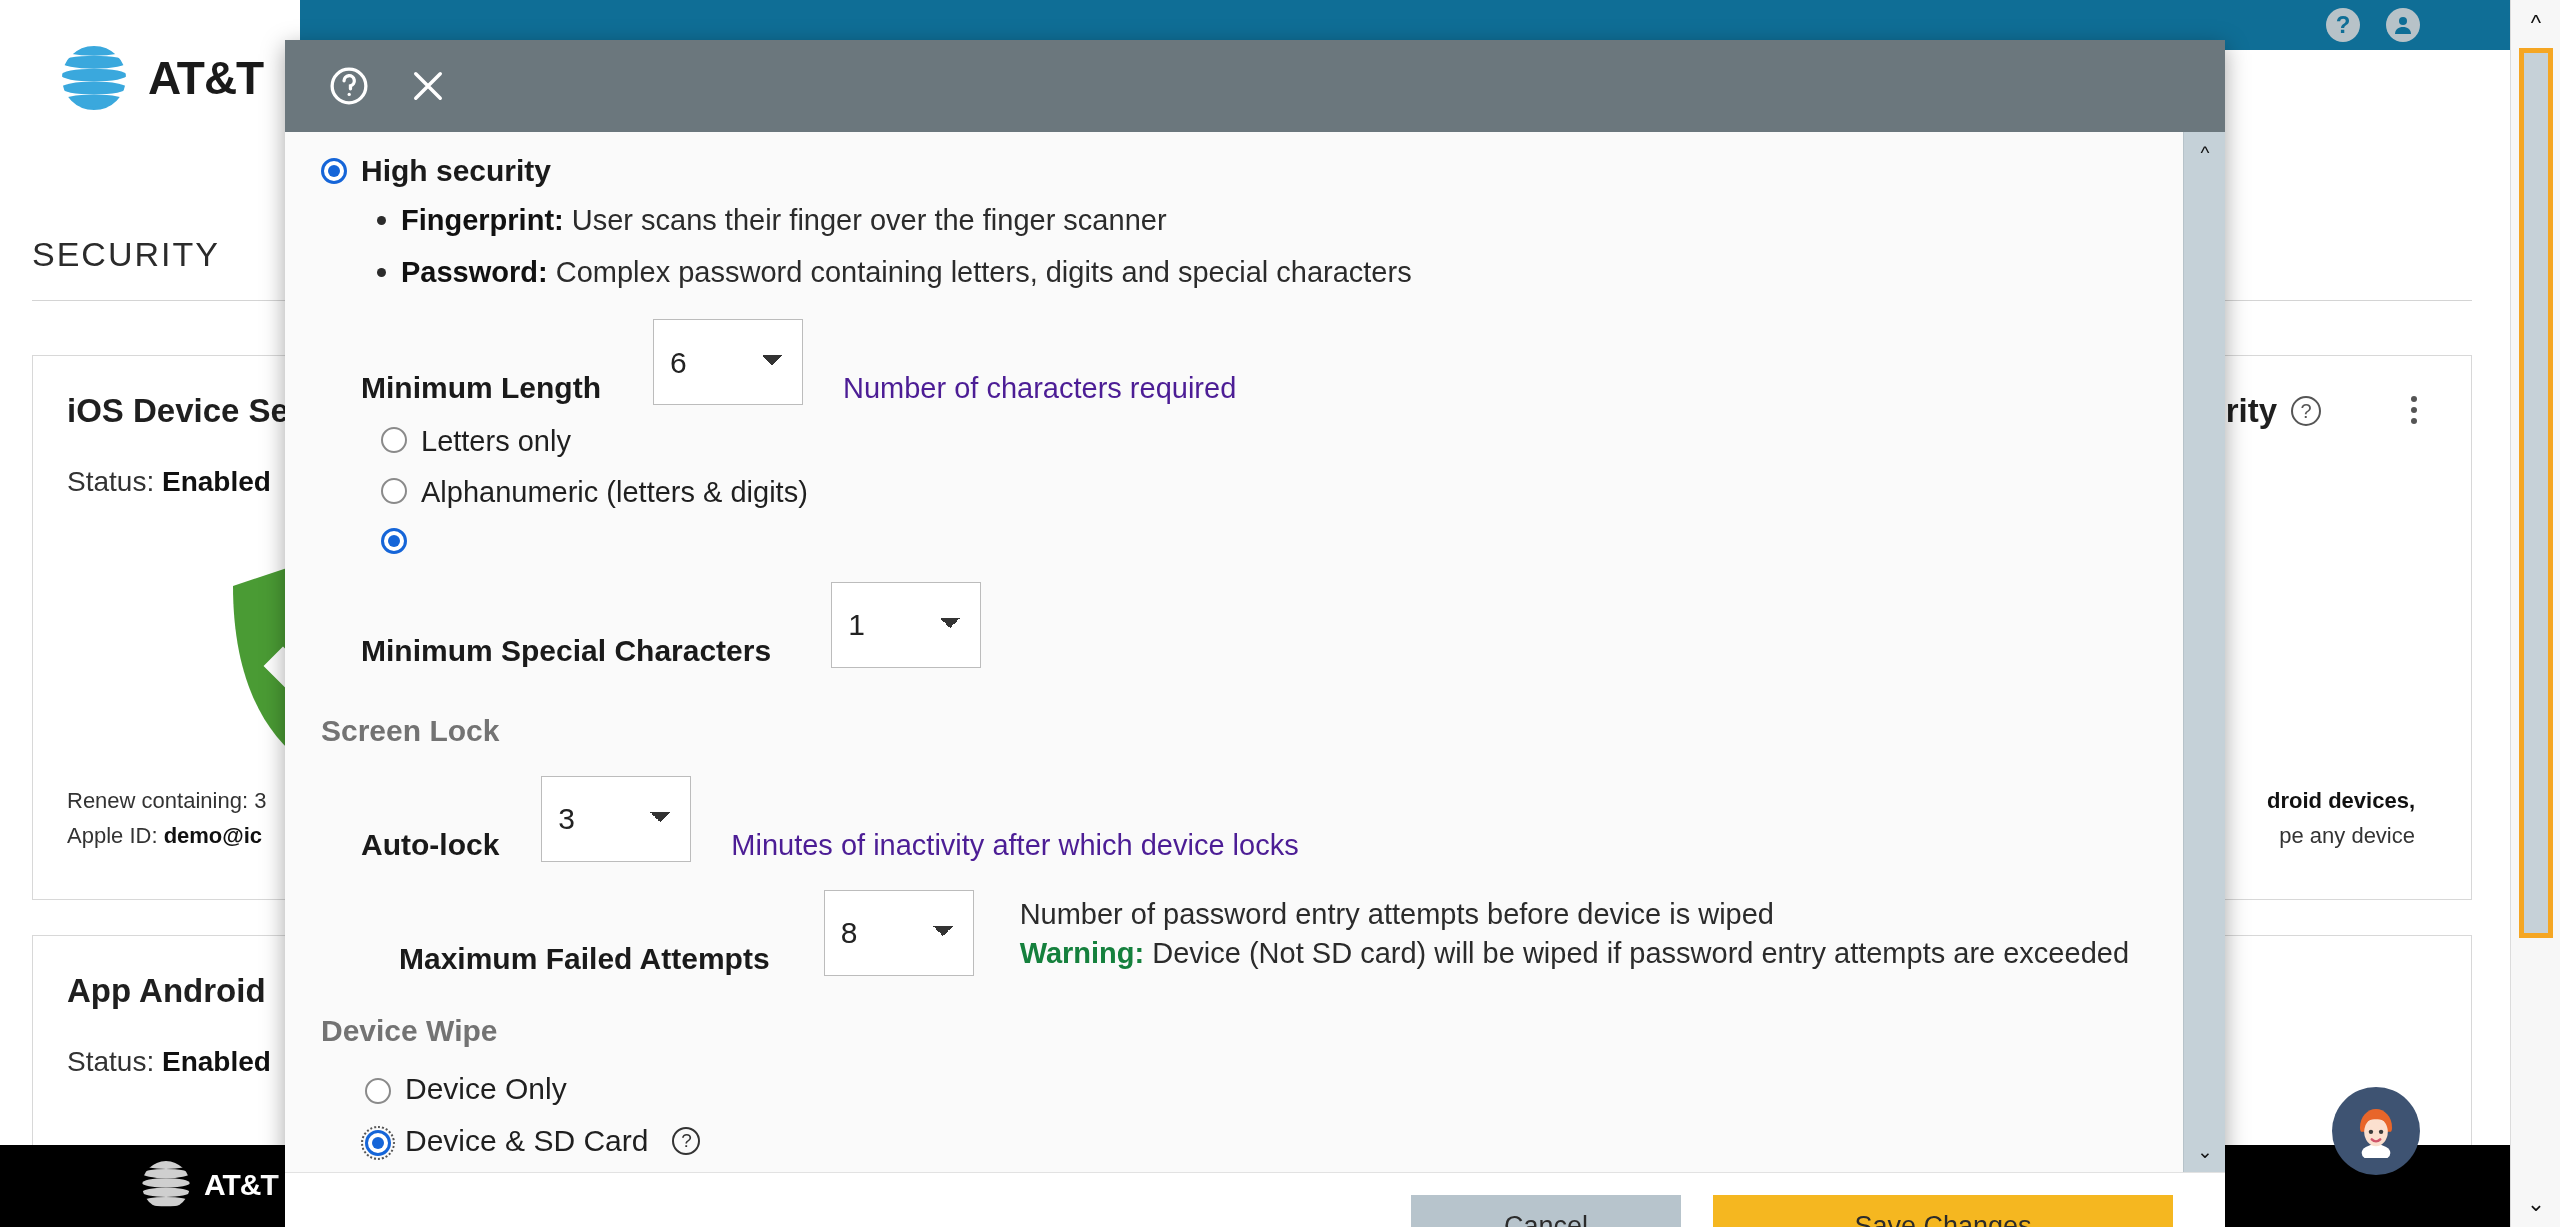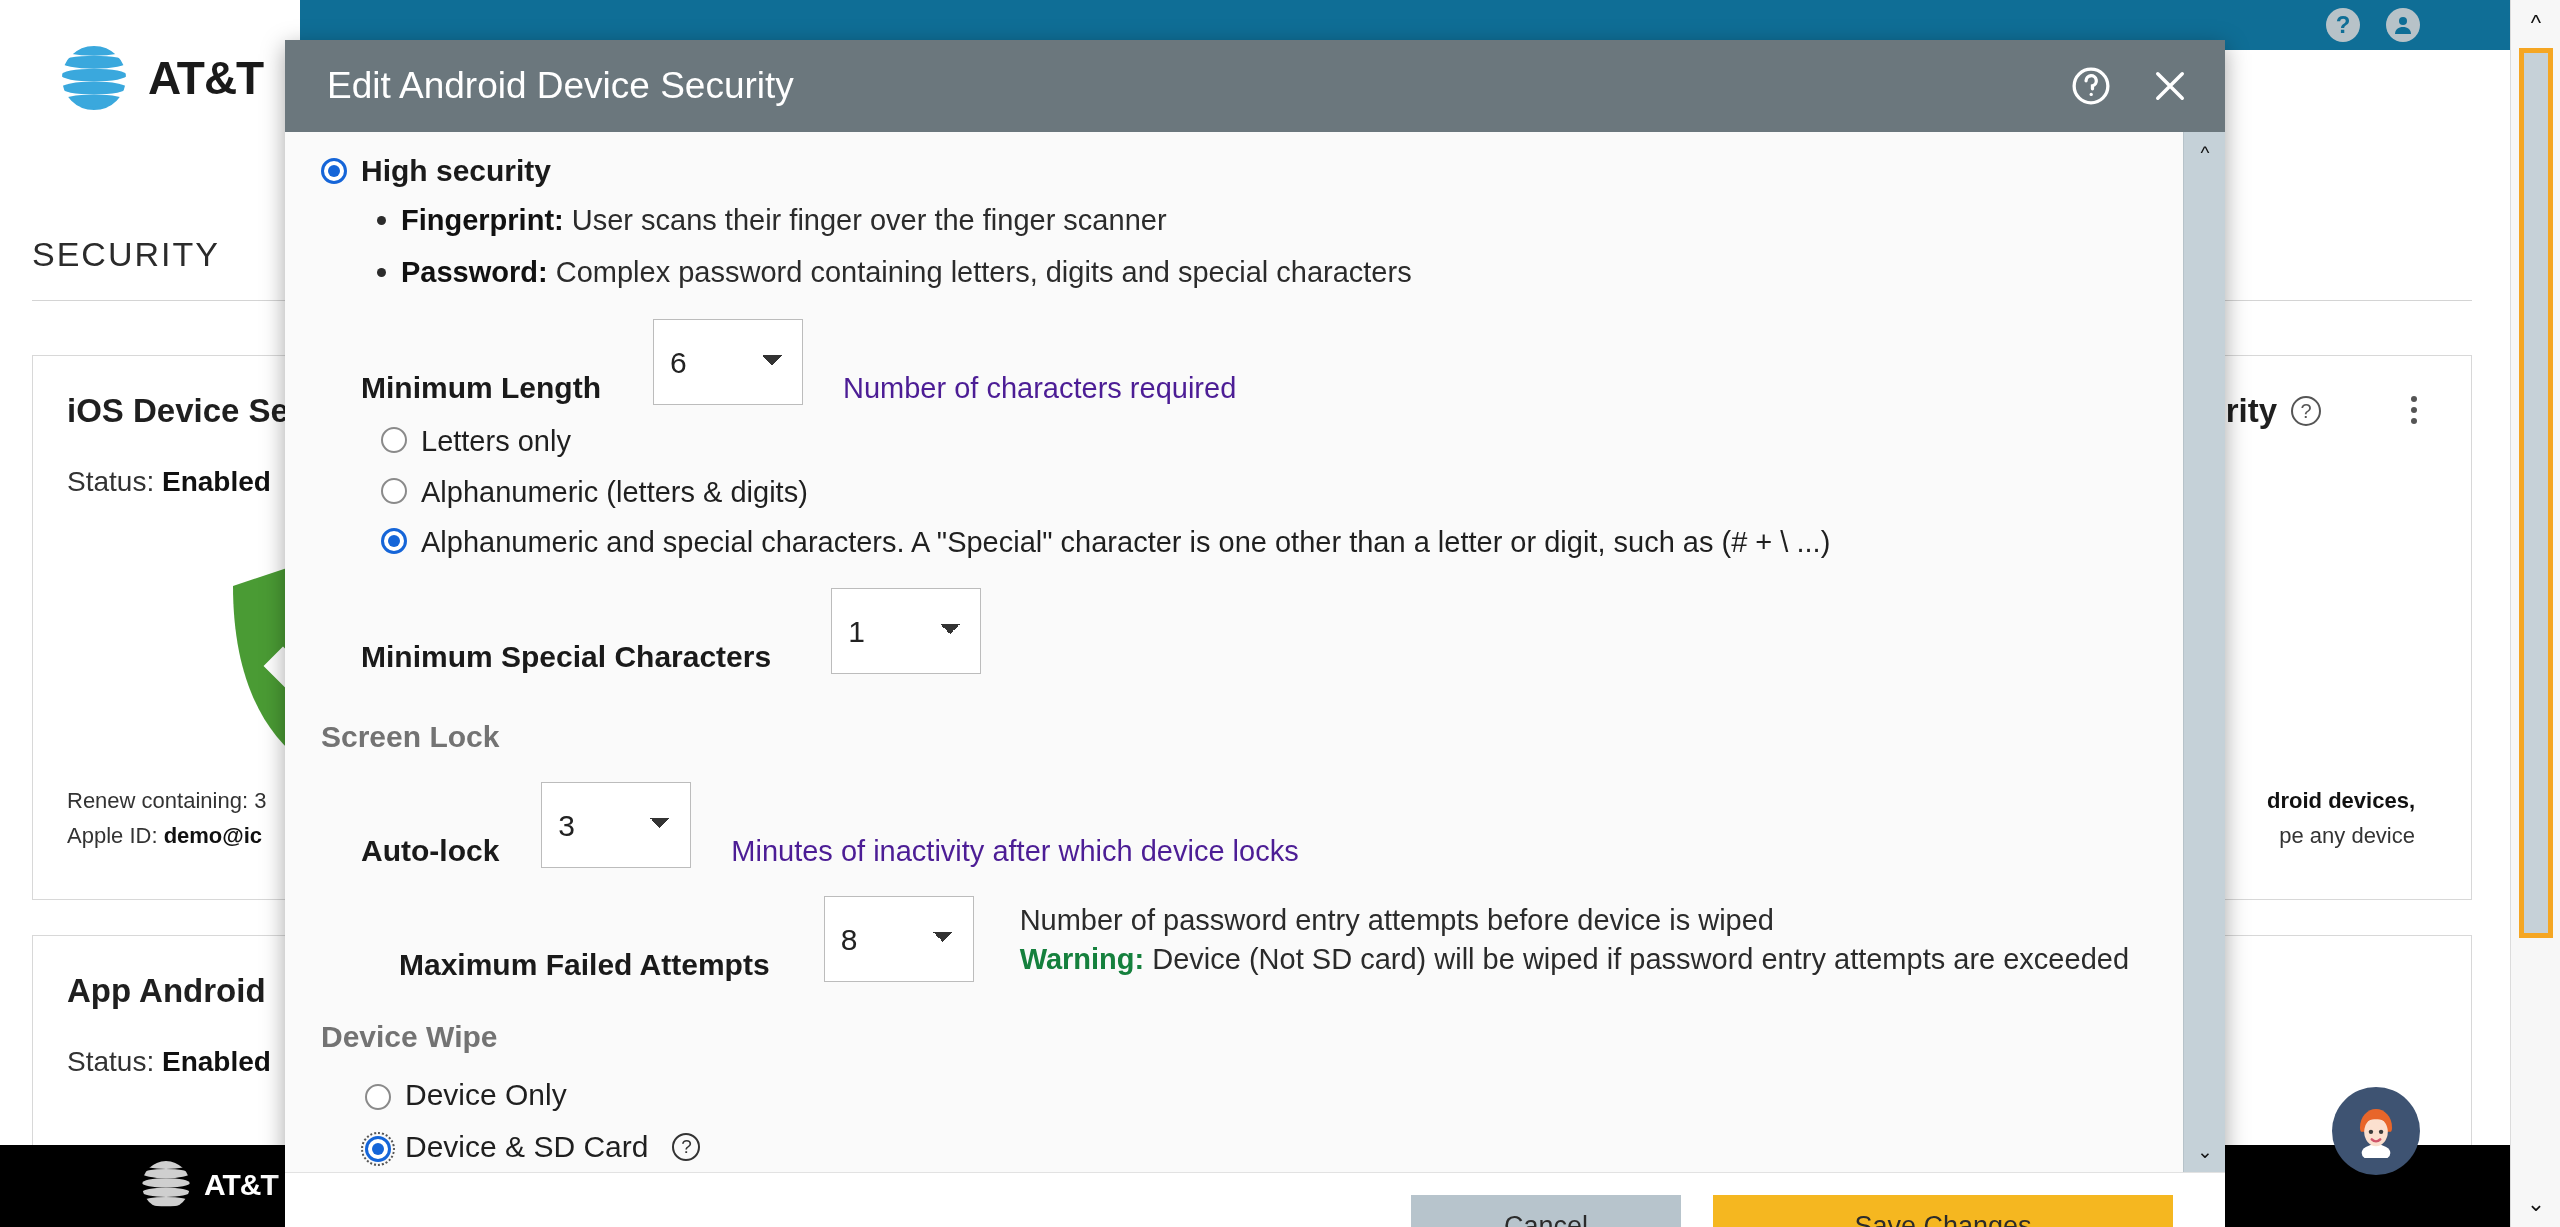--- a/index.html
+++ b/index.html
@@ -425,21 +425,20 @@
   <div class="browser-scroll">
     <div class="bs-arrow up">^</div>
     <div class="bs-thumb"></div>
     <div class="bs-arrow down">⌄</div>
   </div>
 </div>
 
 <div id="modal">
 
   <div class="modal-header">
-    <div class="modal-title">Edit Android Device Security</div>
     <div class="modal-header-actions">
       <div class="hdr-btn">
         <svg width="44" height="44" viewBox="0 0 24 24" fill="none" stroke="#ffffff" stroke-width="1.8">
           <circle cx="12" cy="12" r="9.2"></circle>
           <path d="M9.3 9.2a2.8 2.8 0 1 1 3.5 2.7v1.6" stroke-linecap="round"></path>
           <circle cx="12.1" cy="16.6" r="0.9" fill="#ffffff" stroke="none"></circle>
         </svg>
       </div>
       <div class="hdr-btn">
         <svg width="42" height="42" viewBox="0 0 24 24" stroke="#ffffff" stroke-width="2" stroke-linecap="round">
@@ -478,21 +477,20 @@
         <div class="opt-row">
           <div class="radio"></div>
           <div class="opt-label">Letters only</div>
         </div>
         <div class="opt-row">
           <div class="radio"></div>
           <div class="opt-label">Alphanumeric (letters &amp; digits)</div>
         </div>
         <div class="opt-row">
           <div class="radio checked"></div>
-          <div class="opt-label">Alphanumeric and special characters. A "Special" character is one other than a letter or digit, such as  (# + \ ...)</div>
         </div>
       </div>
 
       <div class="field-row indent-1">
         <span class="field-label">Minimum Special Characters</span>
         <select class="sel sel-spec">
           <option>1</option>
         </select>
       </div>
 

